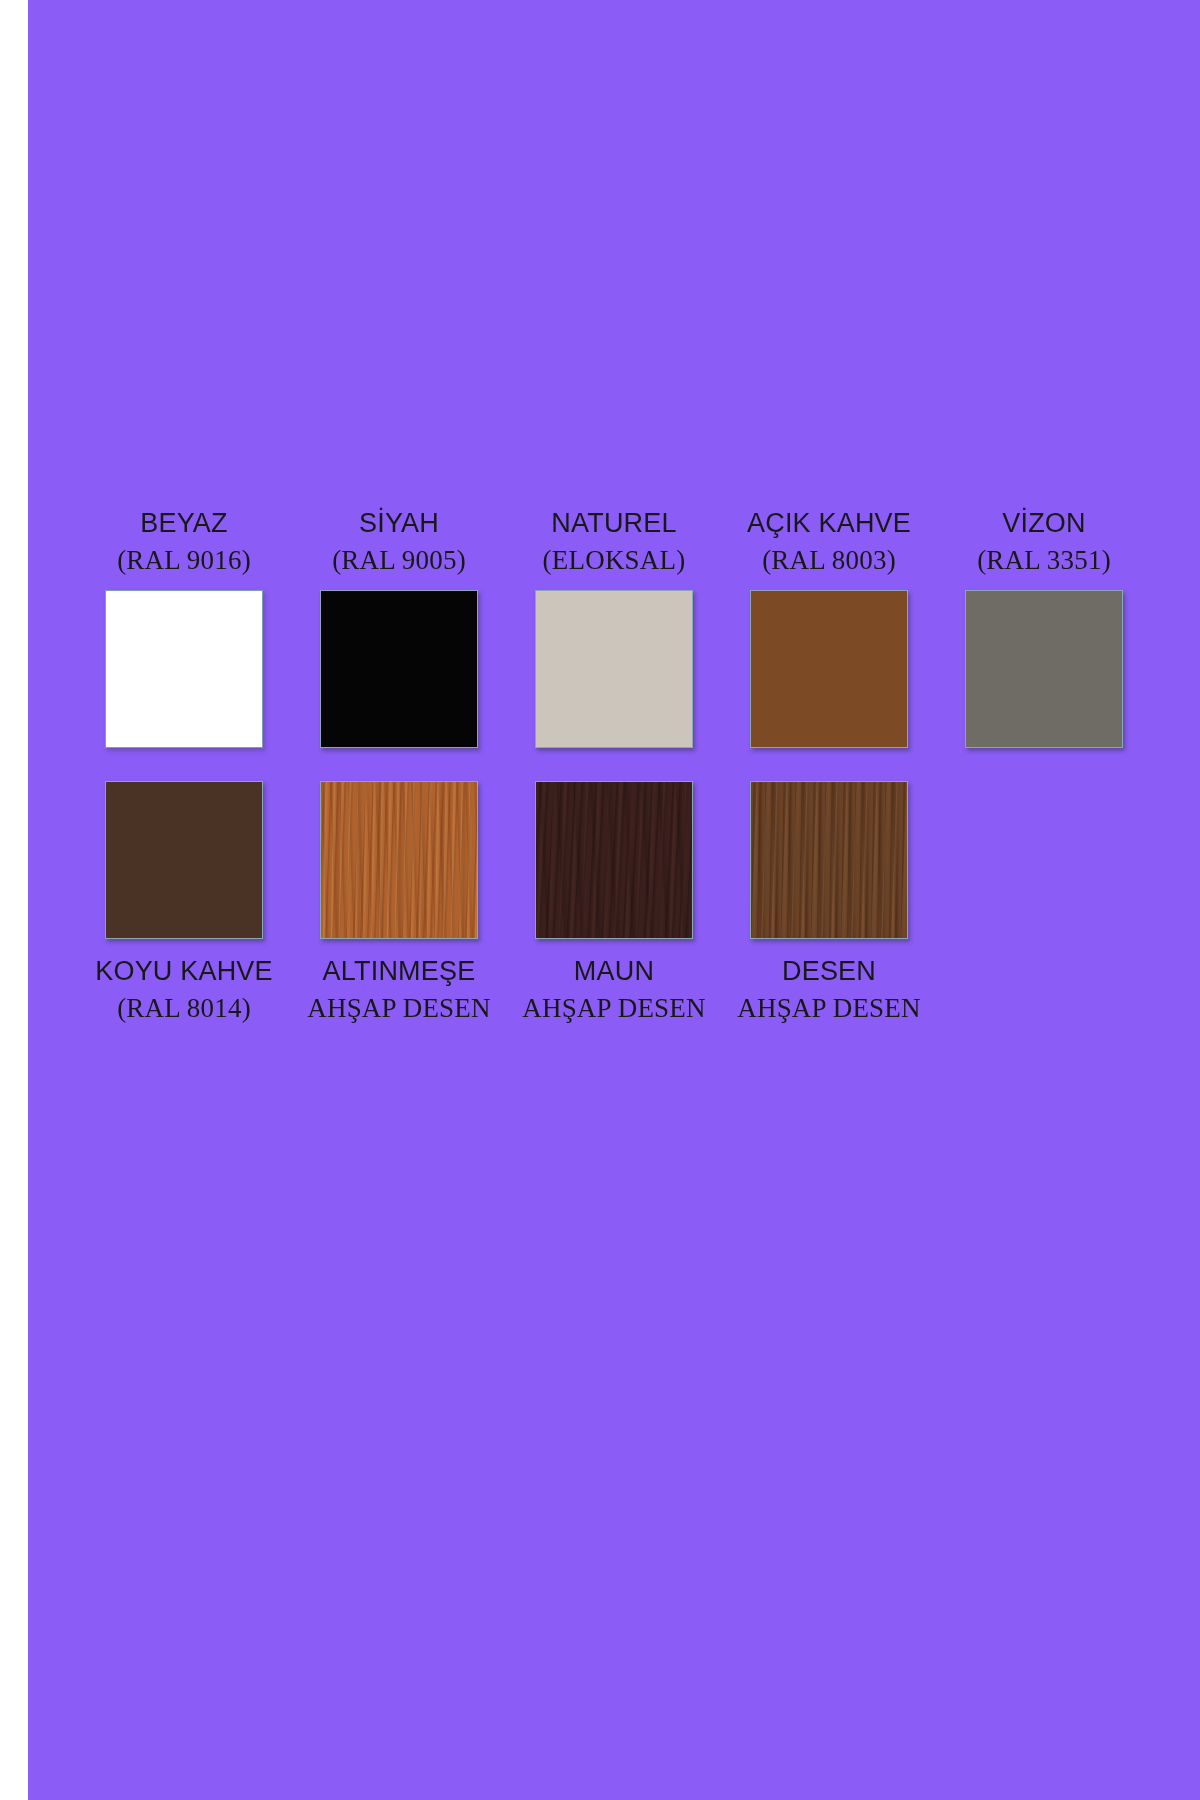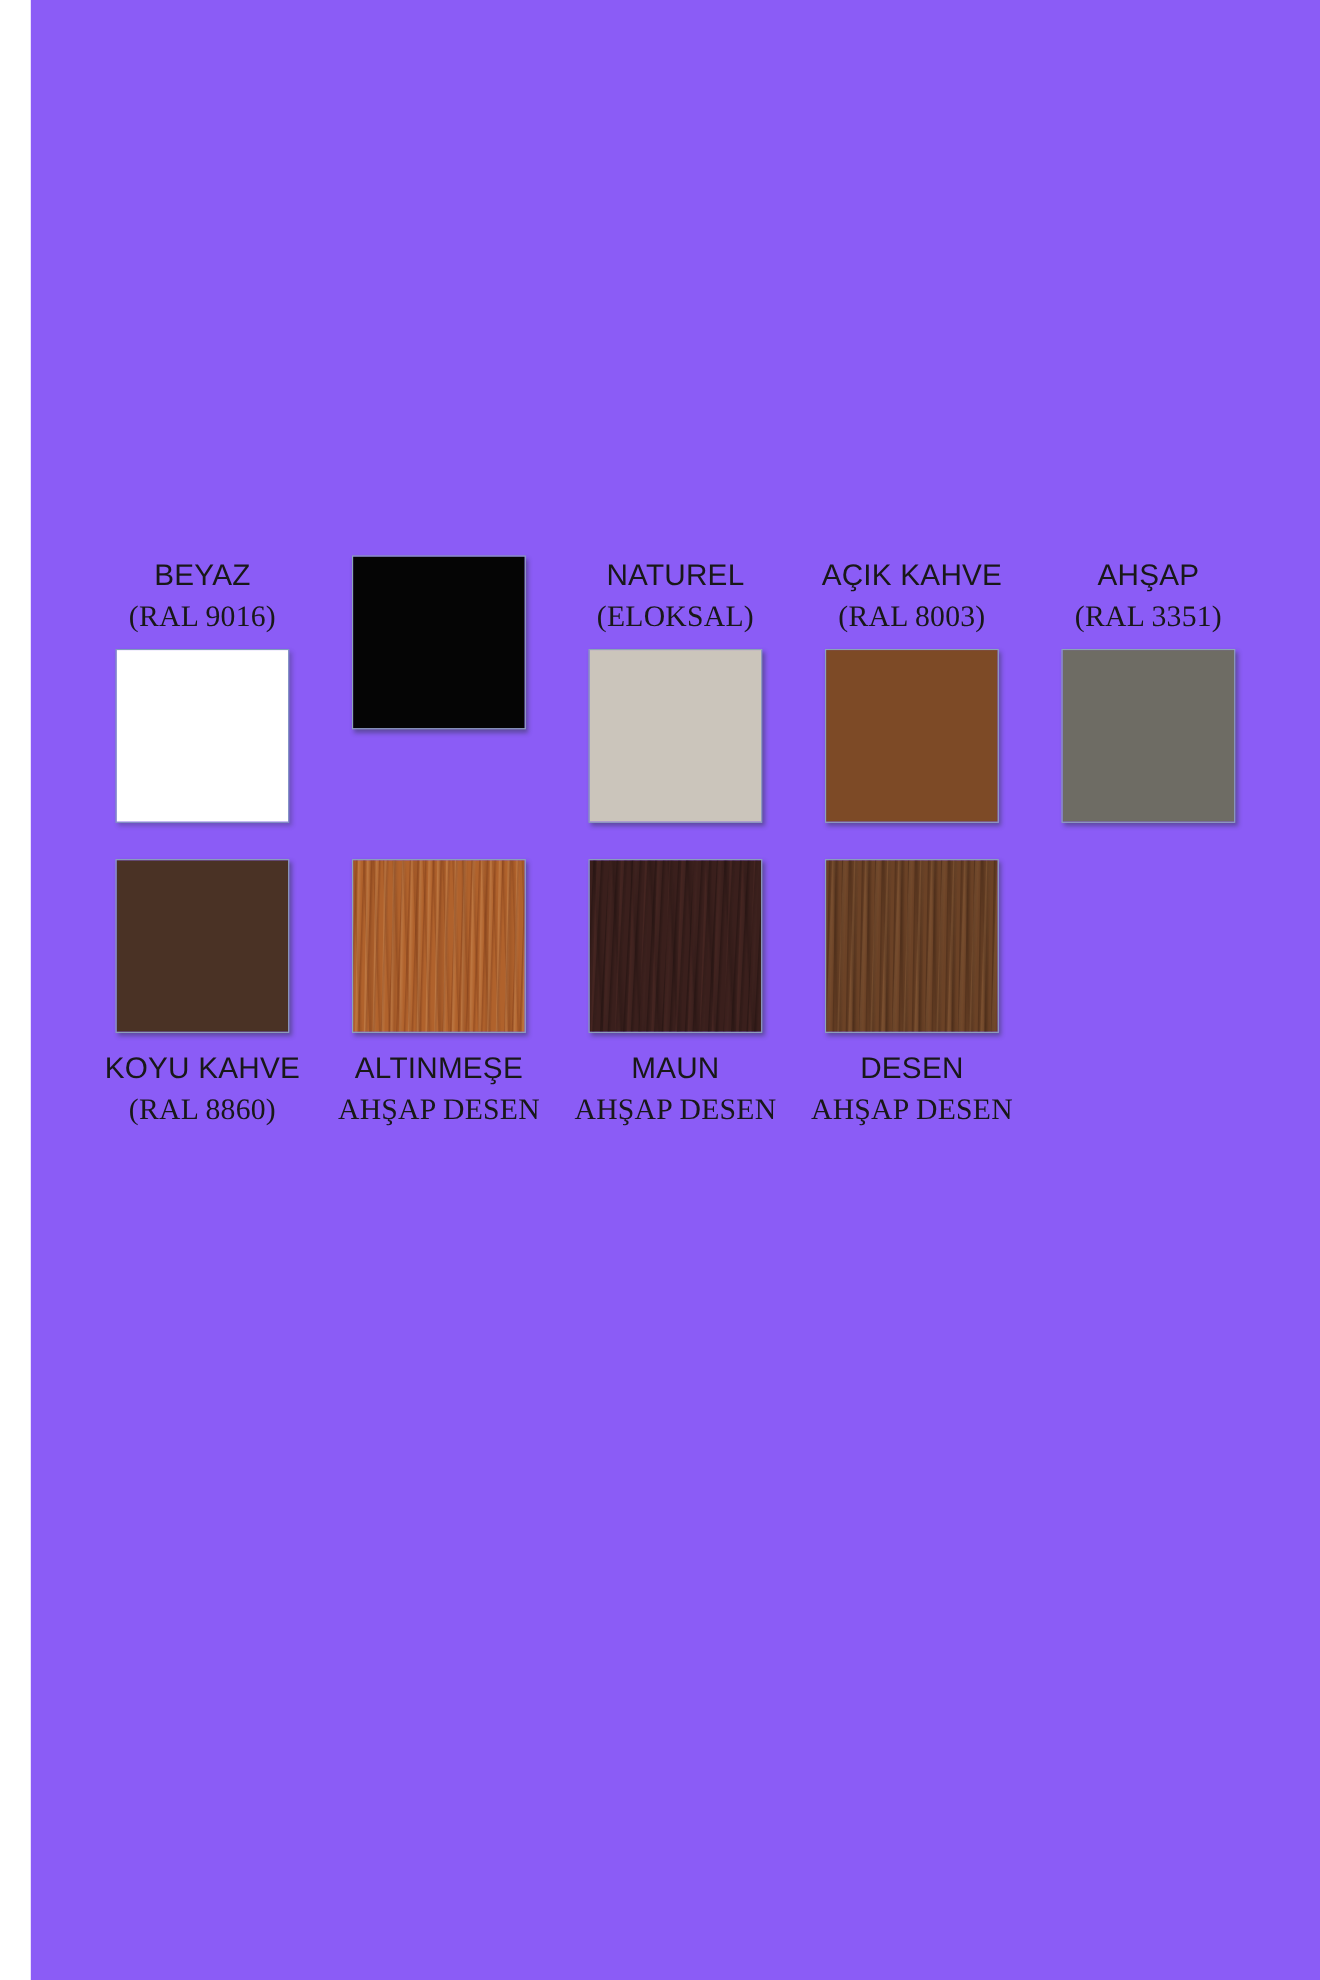--- a/index.html
+++ b/index.html
@@ -188,20 +188,24 @@
         <div class="caption cap-top">
           <span>BEYAZ</span>
           <span class="line2">(RAL 9016)</span>
         </div>
         <div class="swatch is-white">
           <div class="fill" style="background: rgb(255, 255, 255);"></div>
         </div>
       </div>
 
       <div class="cell">
+        <div class="caption cap-top">
+          <span>SİYAH</span>
+          <span class="line2">(RAL 9005)</span>
+        </div>
         <div class="swatch">
           <div class="fill" style="background: rgb(5, 5, 5);"></div>
         </div>
       </div>
 
       <div class="cell">
         <div class="caption cap-top">
           <span>NATUREL</span>
           <span class="line2">(ELOKSAL)</span>
         </div>
@@ -215,39 +219,39 @@
           <span>AÇIK KAHVE</span>
           <span class="line2">(RAL 8003)</span>
         </div>
         <div class="swatch">
           <div class="fill" style="background: rgb(125, 74, 38);"></div>
         </div>
       </div>
 
       <div class="cell">
         <div class="caption cap-top">
-          <span>AHŞAP</span>
+          <span>VİZON</span>
           <span class="line2">(RAL 3351)</span>
         </div>
         <div class="swatch">
           <div class="fill" style="background: rgb(110, 108, 100);"></div>
         </div>
       </div>
 
     </div>
 
     <div class="row row-bottom">
 
       <div class="cell">
         <div class="swatch">
           <div class="fill" style="background: rgb(74, 50, 37);"></div>
         </div>
         <div class="caption cap-bottom">
           <span>KOYU KAHVE</span>
-          <span class="line2">(RAL 8860)</span>
+          <span class="line2">(RAL 8014)</span>
         </div>
       </div>
 
 
       <div class="cell">
         <div class="swatch wood-altinmese">
           <div class="fill" style="background: rgb(176, 98, 44);"></div>
           <div class="grain"></div>
           <div class="grain2"></div>
         </div>

